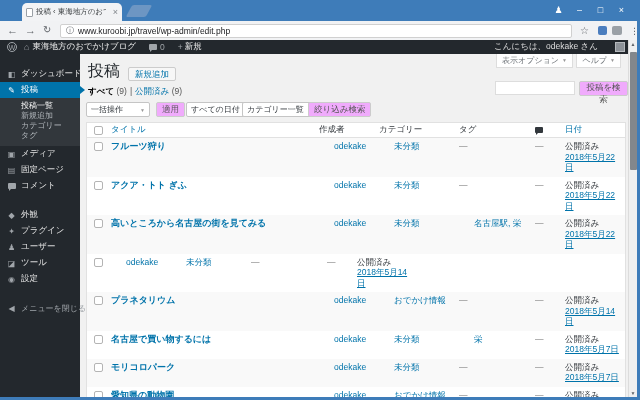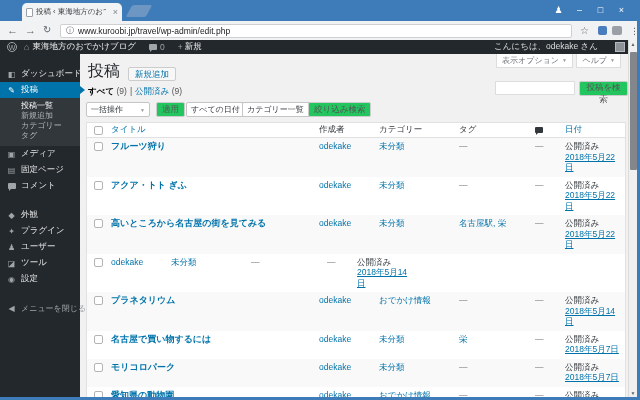--- a/index.html
+++ b/index.html
@@ -77,21 +77,21 @@
   .screen-tab { position:absolute; top:0; height:14px; line-height:13px; background:#fff; border:1px solid #ddd;
                 border-top:none; font-size:8px; color:#72777c; padding:0 5px; display:flex; align-items:center; gap:3px; cursor:pointer; }
   .st-options { right:55px; } .st-help { right:7px; }
   .caret { font-size:5px; color:#999; }
   .subsubsub { position:absolute; left:8px; top:32px; font-size:8.5px; white-space:nowrap; }
   .filter-all { color:#000; font-weight:bold; cursor:pointer; }
   .count { color:#555; font-weight:normal; }
   .sep { color:#555; margin:0 3px; }
   .filter-pub { color:#0073aa; cursor:pointer; }
   .search-input { position:absolute; left:415px; top:27px; width:80px; height:14px; border:1px solid #ddd; background:#fff; font-size:8.5px; padding:0 3px; }
-  .btn { background:#22c55e; border:1px solid #ccc; border-radius:2px; color:#555; font-size:8.5px; cursor:pointer; }
+  .btn { background:#f0abfc; border:1px solid #ccc; border-radius:2px; color:#555; font-size:8.5px; cursor:pointer; }
   .search-btn { position:absolute; left:499px; top:27px; height:15px; padding:0 5px; }
   .tn { position:absolute; top:48px; height:15px; display:flex; align-items:center; }
   .select { background:#fff; border:1px solid #c5c5c5; border-radius:2px; color:#32373c; font-size:8px;
             display:flex; align-items:center; padding:0 4px; gap:4px; height:15px; white-space:nowrap; cursor:pointer; }
   .sel-bulk { left:6px; width:64px; justify-content:space-between; }
   .btn-apply { left:76px; height:15px; padding:0 5px; position:absolute; top:48px; }
   .sel-date { left:106px; } .sel-cat { left:162px; }
   .btn-filter { left:228px; height:15px; padding:0 5px; position:absolute; top:48px; }
   .item-count { position:absolute; right:7px; top:51px; font-size:8.5px; color:#555;margin-top:48px; }
 
@@ -104,21 +104,21 @@
   .c-cat { width:80px; flex:none; padding-left:2px; }
   .c-tags { width:76px; flex:none; padding-left:2px; }
   .c-com { width:30px; flex:none; padding-left:2px; }
   .c-date { width:62px; flex:none; padding-left:2px; padding-right:4px; }
   .th { color:#32373c; }
   .th-blue { color:#0073aa; cursor:pointer; }
   .cb { display:inline-block; width:9px; height:9px; background:#fff; border:1px solid #b4b4b4; border-radius:2px; vertical-align:middle; cursor:pointer; }
   .trow { display:flex; font-size:8.5px; line-height:10.5px; padding:3px 0 4px; }
   .trow.alt { background:#f9f9f9; }
   .title-lnk { color:#0073aa; font-weight:bold; font-size:9px; text-decoration:none; cursor:pointer; }
-  .lnk { color:#0073aa; text-decoration:none; cursor:pointer; }
+  .lnk { color:#0073aa; text-decoration:none; cursor:pointer;margin-left:15px; }
   .dash { color:#888; }
   .status { display:block; color:#32373c; }
   .date-lnk { display:block; color:#0073aa; text-decoration:underline; word-break:break-all; cursor:pointer; }
 
   
   .scrollbar { position:absolute; left:628px; top:40px; width:9px; height:357px; background:#f0f0f0; border-left:1px solid #dcdcdc; z-index:4; }
   .scroll-up { position:absolute; top:1px; left:0; width:8px; text-align:center; font-size:5px; color:#5f6368; }
   .scroll-thumb { position:absolute; top:12px; left:1px; width:7px; height:118px; background:#83878c; border-radius:1px; }
   .scroll-down { position:absolute; bottom:1px; left:0; width:8px; text-align:center; font-size:5px; color:#5f6368; }
   .frame-right { position:absolute; left:637px; top:0; width:3px; height:400px; background:#3e7cb9; z-index:5; }

